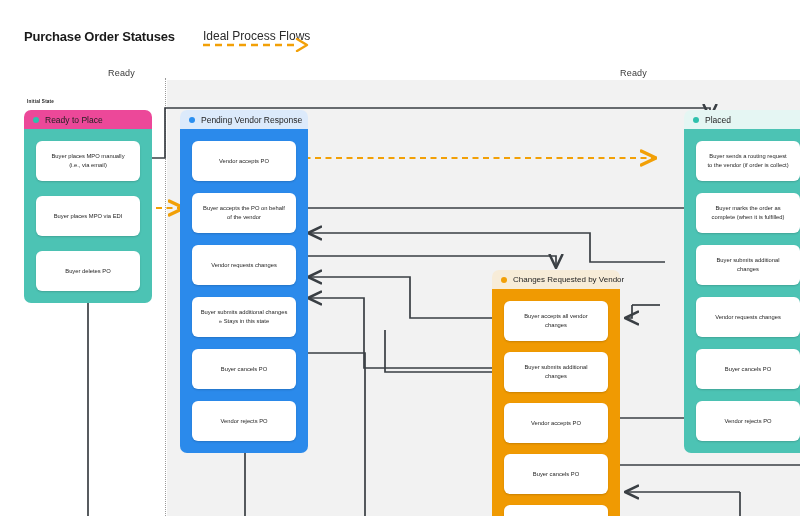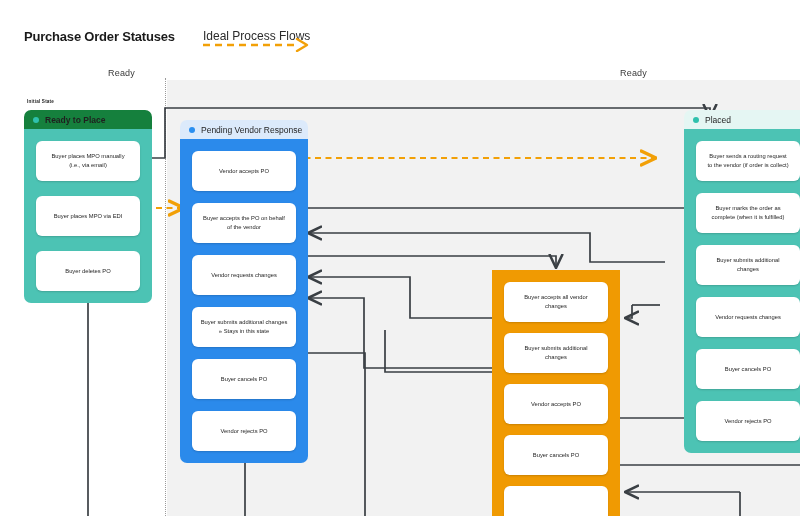--- a/index.html
+++ b/index.html
@@ -170,21 +170,21 @@
 
     <g stroke="#f2a007" stroke-width="1.9" fill="none" stroke-dasharray="6 4.5">
       <path d="M135,208 L184,208" marker-end="url(#ahd)"></path>
       <path d="M294,158 L656,158" marker-end="url(#ahd)"></path>
       <path d="M763,158 L800,158"></path>
       <path d="M763,208 L784,208 L784,267 L800,267"></path>
     </g>
   </svg>
 
   <div class="state-col" style="left:24px;top:110px;width:128px;">
-    <div class="state-head" style="background:#15803d;font-weight:bold;">
+    <div class="state-head" style="background:#ec4899;">
       <span class="state-dot" style="background:#2fc1ad;"></span>
       <span class="state-title">Ready to Place</span>
     </div>
     <div class="state-body" style="background:#4cc3b4;">
       <div class="node">
         <div>
           <span>Buyer places MPO manually</span>
           <span>(i.e., via email)</span>
         </div>
       </div>
@@ -194,21 +194,21 @@
           </div>
       </div>
       <div class="node">
         <div>
             <span>Buyer deletes PO</span>
           </div>
       </div>
     </div>
   </div>
 
-  <div class="state-col" style="left:180px;top:110px;width:128px;margin-top:10px;">
+  <div class="state-col" style="left:180px;top:110px;width:128px;">
     <div class="state-head" style="background:#dceafb;">
       <span class="state-dot" style="background:#2a8ff0;"></span>
       <span class="state-title">Pending Vendor Response</span>
     </div>
     <div class="state-body" style="background:#2b8aeb;gap:12px;">
       <div class="node">
         <div>
             <span>Vendor accepts PO</span>
           </div>
       </div>
@@ -236,20 +236,24 @@
       </div>
       <div class="node">
         <div>
             <span>Vendor rejects PO</span>
           </div>
       </div>
     </div>
   </div>
 
   <div class="state-col" style="left:492px;top:270px;width:128px;">
+    <div class="state-head" style="background:#f7ecd8;">
+      <span class="state-dot" style="background:#f2a007;"></span>
+      <span class="state-title" style="font-size:8px;">Changes Requested by Vendor</span>
+    </div>
     <div class="state-body" style="background:#f09a02;gap:11px;padding-bottom:0;">
       <div class="node">
         <div>
           <span>Buyer accepts all vendor</span>
           <span>changes</span>
         </div>
       </div>
       <div class="node">
         <div>
           <span>Buyer submits additional</span>

